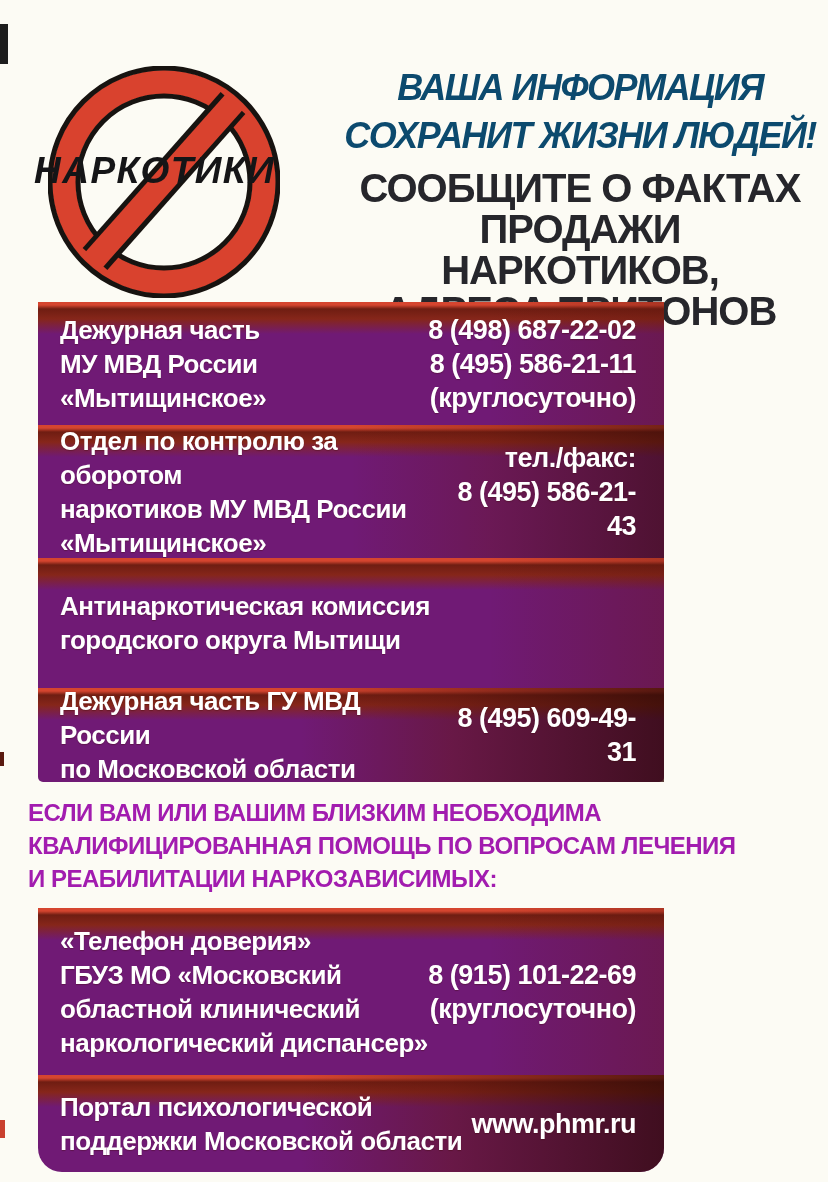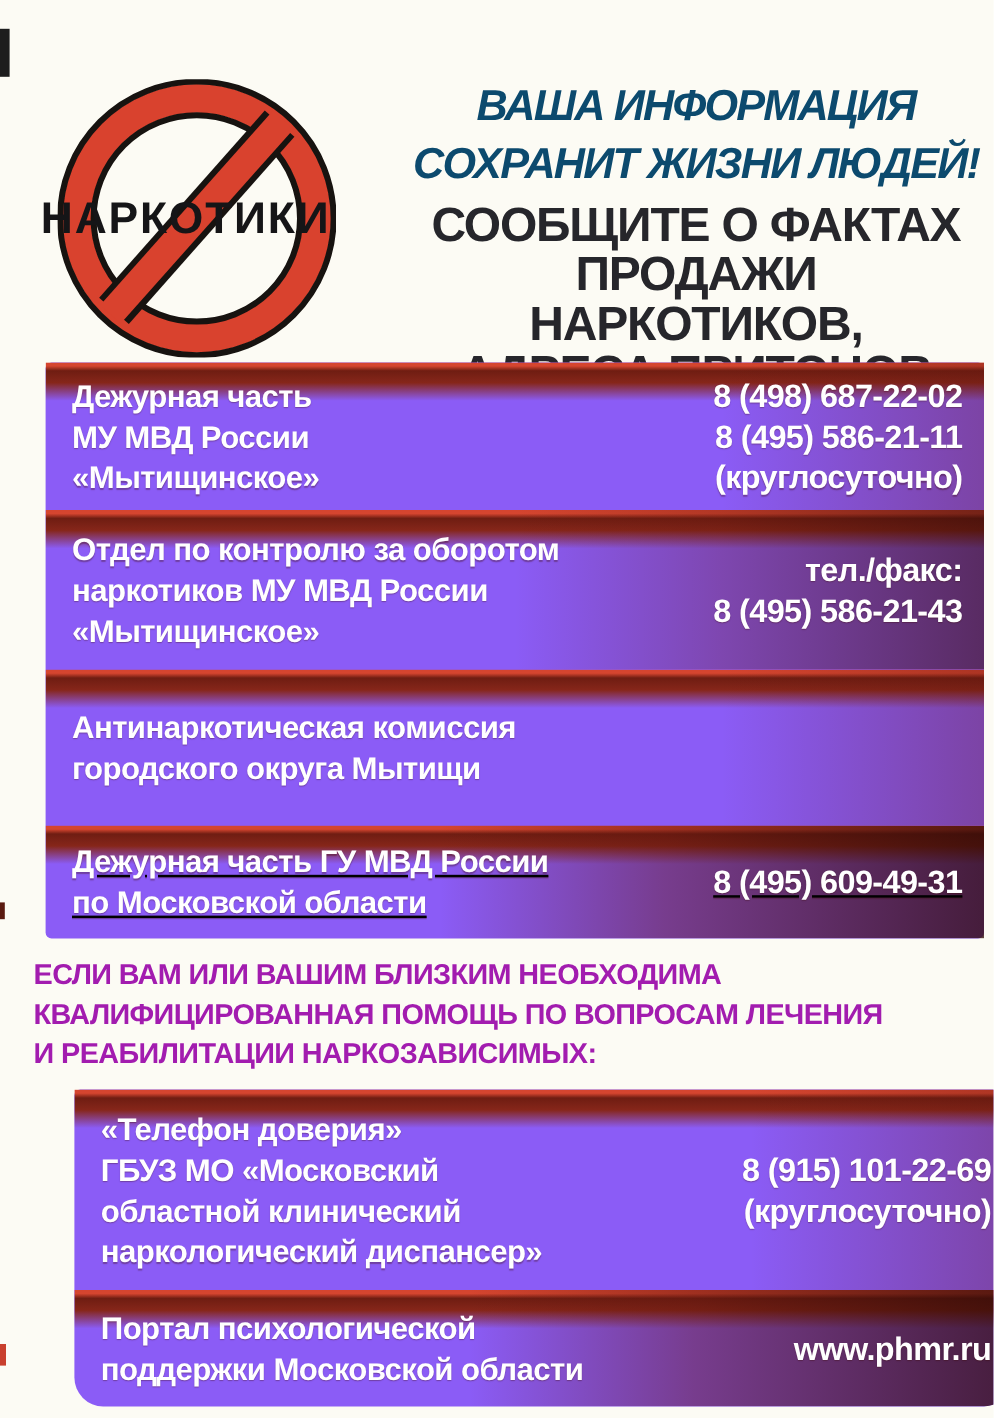--- a/index.html
+++ b/index.html
@@ -13,78 +13,78 @@
   }
   
   .artifact{position:absolute;left:0;}
   #mark1{top:24px;width:8px;height:40px;background:#1d1d1d;}
   #mark2{top:752px;width:4px;height:14px;background:#5a1a10;}
   #mark3{top:1120px;width:5px;height:18px;background:#c9402e;}
 
   
   .sign-svg{position:absolute;left:48px;top:66px;width:232px;height:232px;}
   .sign-label{
-    position:absolute;left:34px;top:161px;width:300px;
+    position:absolute;left:34px;top:150px;width:300px;
     font-size:37px;letter-spacing:1.5px;color:#151517;
-    white-space:nowrap;z-index:3;
+    white-space:nowrap;z-index:3;font-style:italic;
   }
 
   
   .headline{
     position:absolute;left:336px;top:64px;width:488px;
     text-align:center;color:#0c4a6e;
     font-size:36px;line-height:48px;letter-spacing:-1.5px;
     white-space:pre-line;
     font-style:italic;
   }
   .subheadline{
     position:absolute;left:336px;top:168px;width:488px;
     text-align:center;color:#26262b;
     font-size:40px;line-height:41px;letter-spacing:-1px;
     white-space:pre-line;
   }
 
   
   .panel{
-    position:absolute;left:38px;width:782px;
-    background:#8b5cf6;
+    position:absolute;left:38px;width:626px;
+    background:#701a75;
   }
   #panel1{top:302px;height:480px;border-radius:5px;}
-  #panel2{top:908px;height:264px;border-radius:5px 5px 24px 24px;margin-left:24px;}
+  #panel2{top:908px;height:264px;border-radius:5px 5px 24px 24px;}
 
   .row{position:relative;width:100%;display:flex;align-items:center;justify-content:space-between;overflow:hidden;}
   
   .row::before{
     content:"";position:absolute;left:0;top:0;width:100%;height:32px;z-index:1;
     background:linear-gradient(180deg,#d5452f 0px,#d5452f 3px,#6f1d12 7px,#86261a 17px,rgba(211,65,46,0) 32px);
   }
   
   .row::after{content:"";position:absolute;right:0;top:0;height:100%;width:100%;z-index:1;}
   .dark-right-mild::after{background:linear-gradient(90deg,rgba(0,0,0,0) 72%,rgba(96,22,13,0.35) 100%);}
   .dark-right-med::after{background:linear-gradient(90deg,rgba(0,0,0,0) 50%,rgba(96,22,13,0.30) 72%,rgba(58,13,8,0.62) 100%);}
   .dark-right-strong::after{background:linear-gradient(90deg,rgba(0,0,0,0) 42%,rgba(95,22,14,0.45) 66%,rgba(50,11,7,0.78) 100%);}
 
   #panel1 .row:nth-child(1){height:123px;}
   #panel1 .row:nth-child(2){height:133px;gap:37px;}
   #panel1 .row:nth-child(3){height:130px;}
-  #panel1 .row:nth-child(4){height:94px;text-decoration:underline;}
+  #panel1 .row:nth-child(4){height:94px;}
   #panel2 .row:nth-child(1){height:167px;}
   #panel2 .row:nth-child(2){height:97px;}
   #panel2 .row:last-child{border-radius:0 0 24px 24px;}
 
   .org{
     position:relative;z-index:2;
     padding-left:22px;color:#ffffff;
     font-size:26px;line-height:34px;letter-spacing:-0.5px;
     white-space:pre-line;
     text-shadow:0 1px 1px rgba(60,10,6,0.35);
   }
   .contact{
     position:relative;z-index:2;
-    padding-right:18px;color:#ffffff;text-align:right;
+    padding-right:28px;color:#ffffff;text-align:right;
     font-size:27px;line-height:34px;letter-spacing:-0.5px;
     white-space:pre-line;
     text-shadow:0 1px 1px rgba(60,10,6,0.35);
   }
 
   
   .help-note{
     position:absolute;left:28px;top:796px;width:770px;
     color:#a21caf;font-size:24px;line-height:33px;letter-spacing:-0.5px;
     white-space:pre-line;

